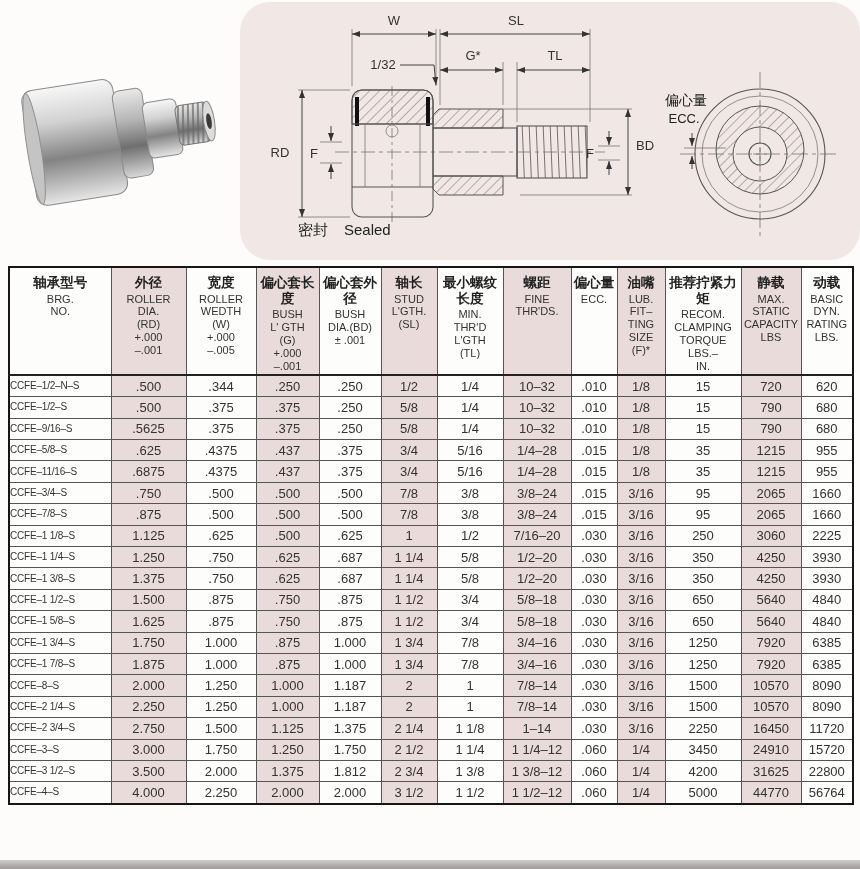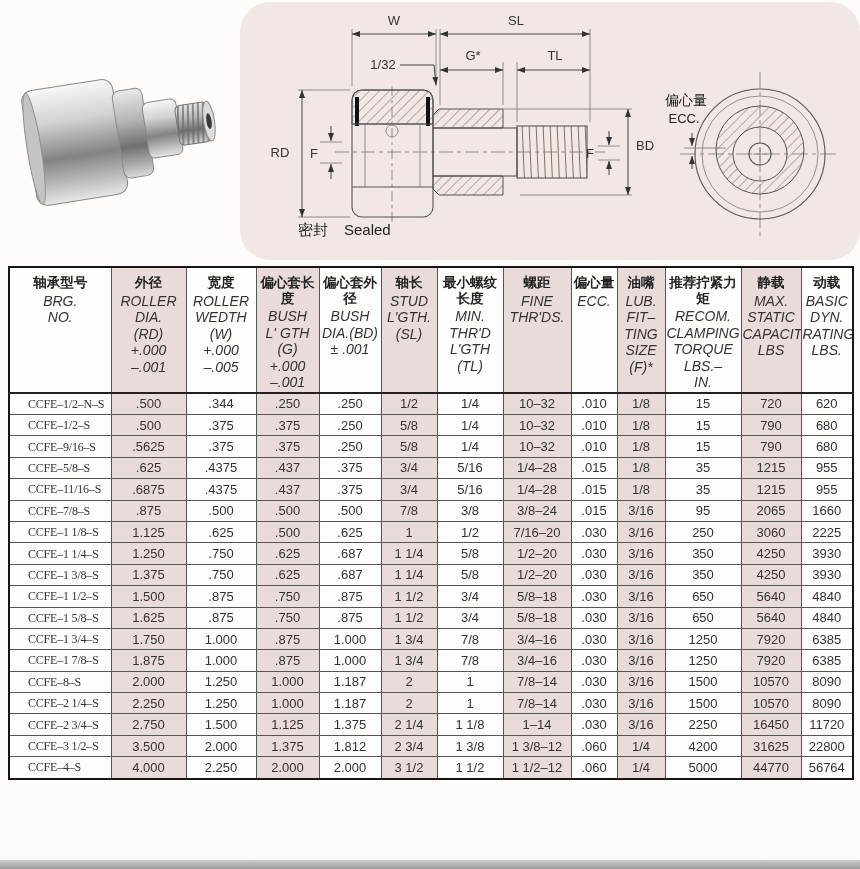--- a/index.html
+++ b/index.html
@@ -23,26 +23,26 @@
     border:2px solid #161616;
   }
   th,td{border:1px solid #555;overflow:hidden;}
   th:nth-child(even),td:nth-child(even){background:#e9dbd9;}
   th:nth-child(odd),td:nth-child(odd){background:#fdfdfc;}
   thead th{
     height:95px;vertical-align:top;padding-top:7px;
     border-bottom:2px solid #222;font-weight:normal;
   }
   th .cn{font-size:13.5px;font-weight:bold;line-height:1.15;color:#222;}
-  th .en{font-size:14px;line-height:1.18;margin-top:2px;color:#333;white-space:pre-line;font-style:italic;}
+  th .en{font-size:11px;line-height:1.18;margin-top:2px;color:#333;white-space:pre-line;}
   tbody td{
     height:20.4px;font-size:13px;text-align:center;color:#333;
     padding:0;line-height:1;
   }
-  tbody td:first-child{text-align:left;padding-left:18px;font-size:12px;letter-spacing:-0.2px;font-family:Liberation Serif, serif;}
+  tbody td:first-child{text-align:left;padding-left:0;font-size:10px;letter-spacing:-0.2px;}
   
   .edge-strip{
     position:absolute;left:0;right:0;bottom:0;height:9px;
     background:linear-gradient(#cfcccb,#9d9a99);
   }
   svg{display:block;}
   .dim{stroke:#444;stroke-width:1;fill:none;}
   .ext{stroke:#777;stroke-width:0.8;fill:none;}
   .out{stroke:#555;stroke-width:1.1;fill:none;}
   .svgtxt{font-size:13px;fill:#333;}
@@ -361,20 +361,35 @@
           <td>3/4</td>
           <td>5/16</td>
           <td>1/4–28</td>
           <td>.015</td>
           <td>1/8</td>
           <td>35</td>
           <td>1215</td>
           <td>955</td>
         </tr>
         <tr>
+          <td>CCFE–3/4–S</td>
+          <td>.750</td>
+          <td>.500</td>
+          <td>.500</td>
+          <td>.500</td>
+          <td>7/8</td>
+          <td>3/8</td>
+          <td>3/8–24</td>
+          <td>.015</td>
+          <td>3/16</td>
+          <td>95</td>
+          <td>2065</td>
+          <td>1660</td>
+        </tr>
+        <tr>
           <td>CCFE–7/8–S</td>
           <td>.875</td>
           <td>.500</td>
           <td>.500</td>
           <td>.500</td>
           <td>7/8</td>
           <td>3/8</td>
           <td>3/8–24</td>
           <td>.015</td>
           <td>3/16</td>
@@ -524,20 +539,35 @@
           <td>1.125</td>
           <td>1.375</td>
           <td>2 1/4</td>
           <td>1 1/8</td>
           <td>1–14</td>
           <td>.030</td>
           <td>3/16</td>
           <td>2250</td>
           <td>16450</td>
           <td>11720</td>
+        </tr>
+        <tr>
+          <td>CCFE–3–S</td>
+          <td>3.000</td>
+          <td>1.750</td>
+          <td>1.250</td>
+          <td>1.750</td>
+          <td>2 1/2</td>
+          <td>1 1/4</td>
+          <td>1 1/4–12</td>
+          <td>.060</td>
+          <td>1/4</td>
+          <td>3450</td>
+          <td>24910</td>
+          <td>15720</td>
         </tr>
         <tr>
           <td>CCFE–3 1/2–S</td>
           <td>3.500</td>
           <td>2.000</td>
           <td>1.375</td>
           <td>1.812</td>
           <td>2 3/4</td>
           <td>1 3/8</td>
           <td>1 3/8–12</td>

